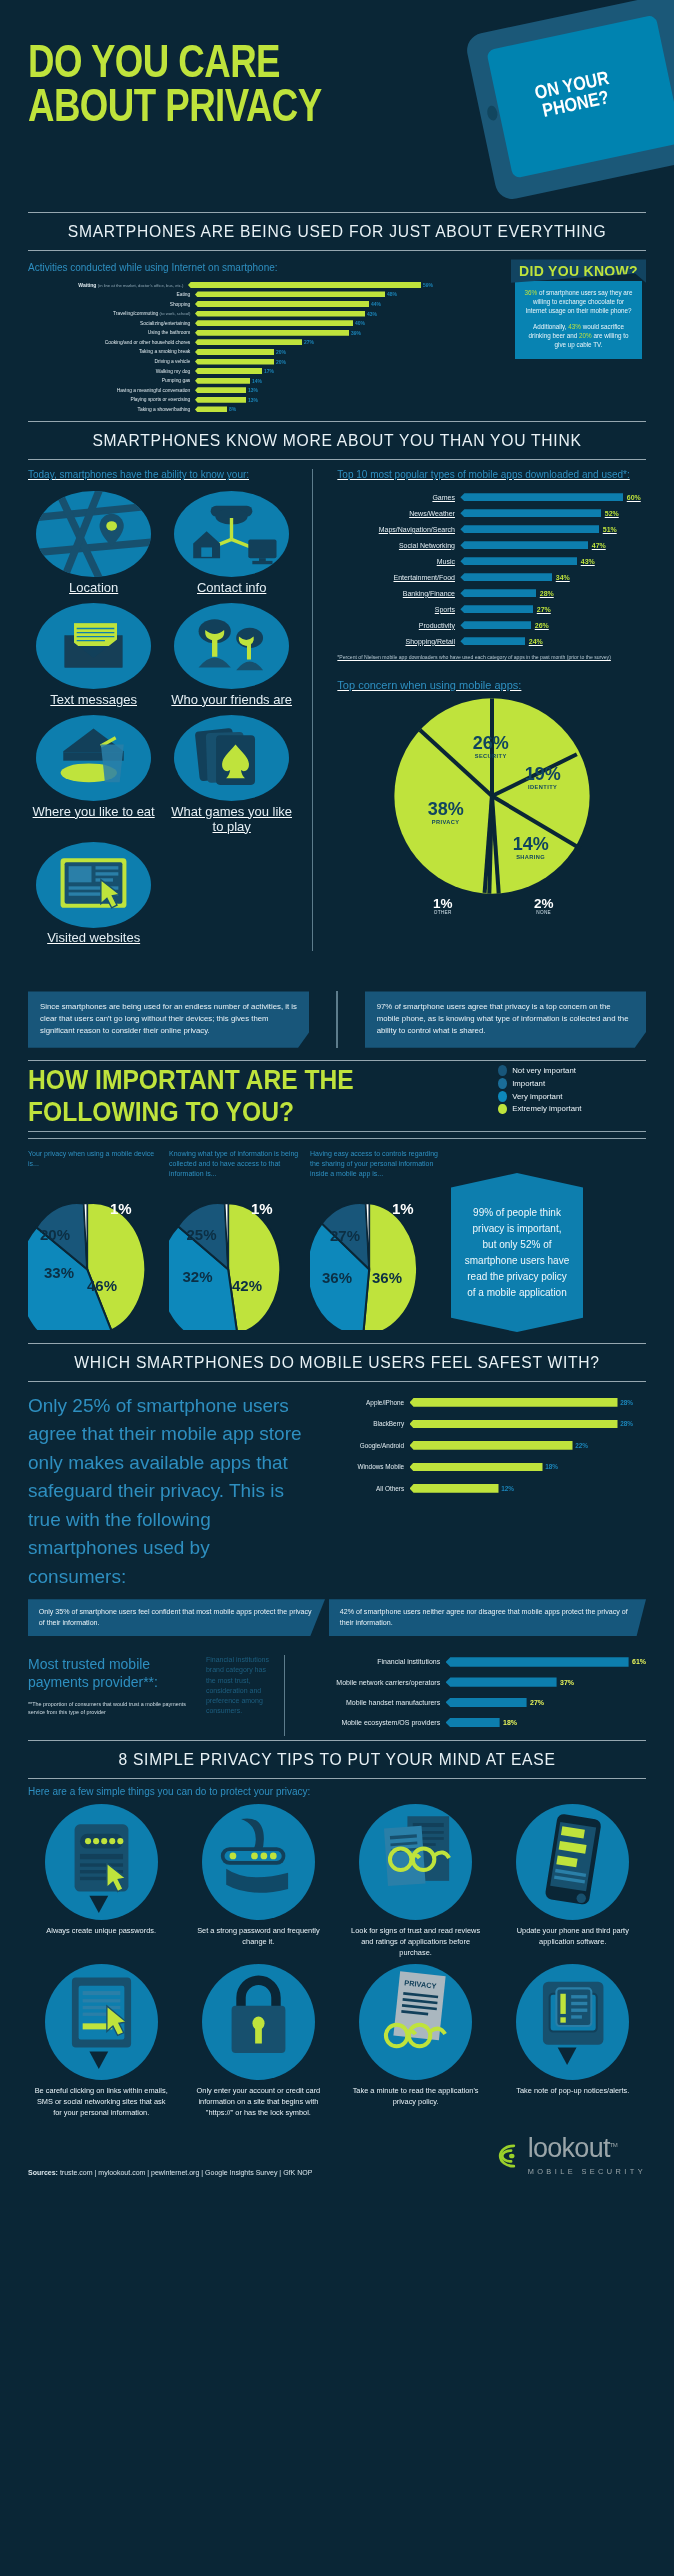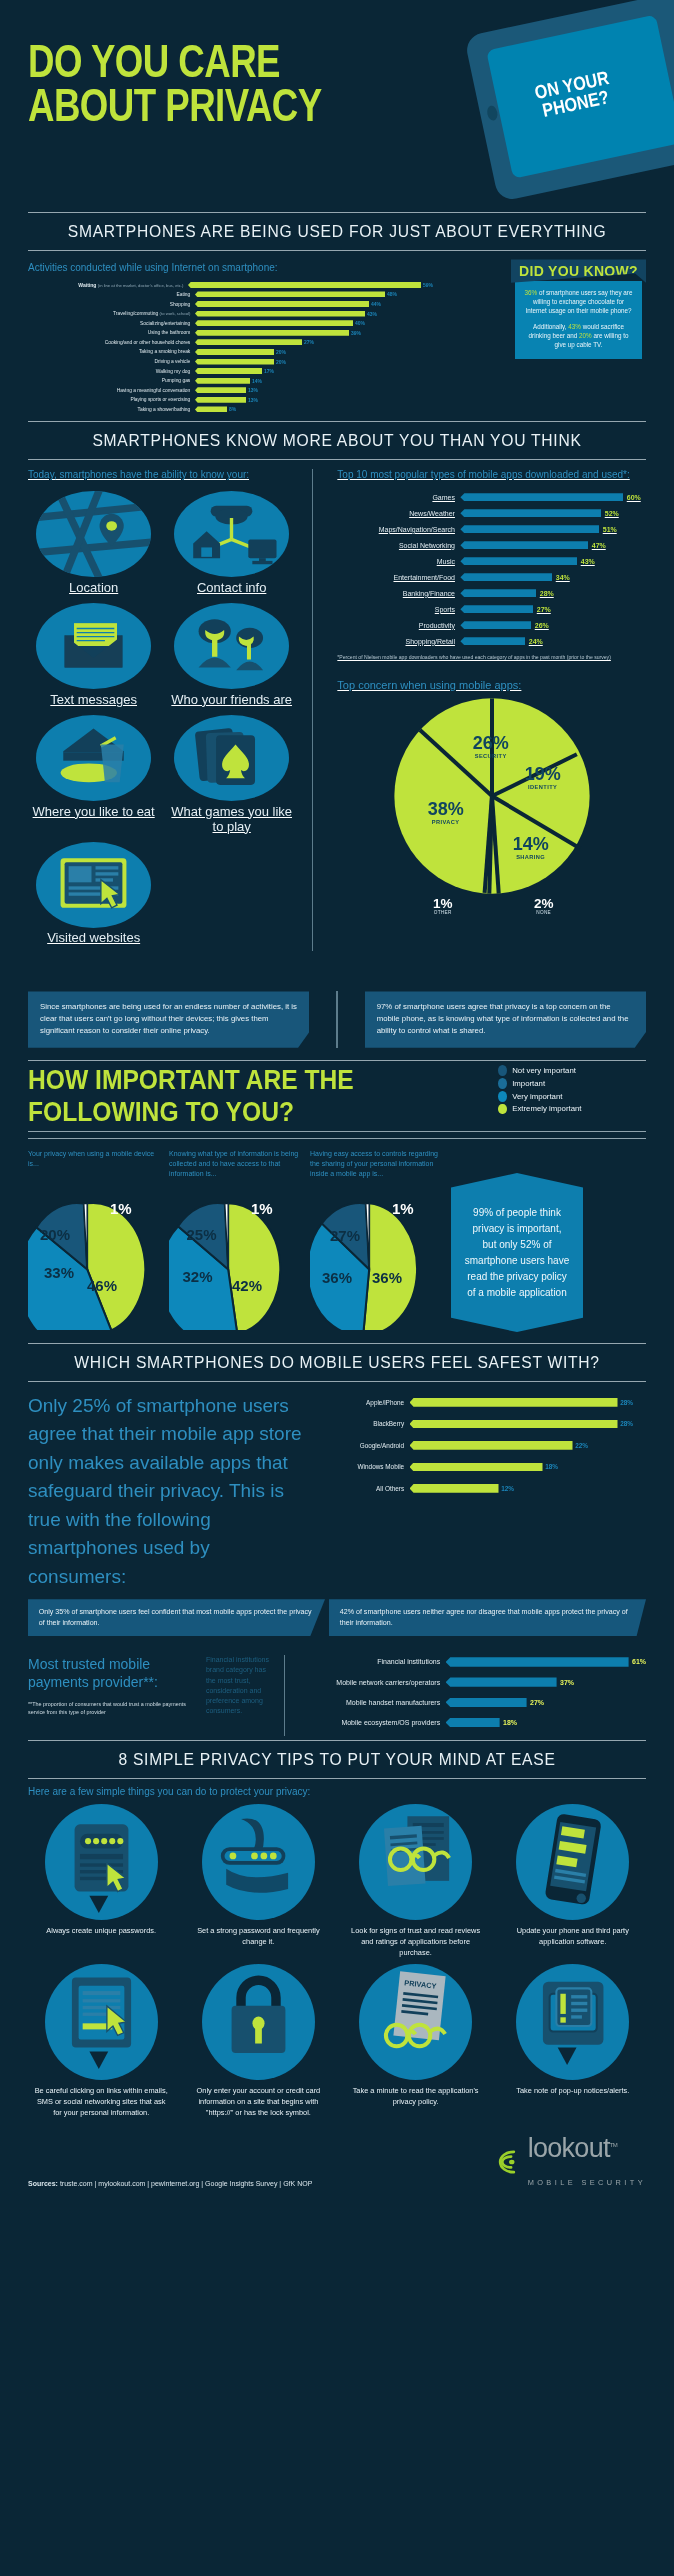--- a/index.html
+++ b/index.html
@@ -217,21 +217,21 @@
 
   
   .footer { display: flex; align-items: flex-end; justify-content: space-between;
     padding: 12px 28px 17.5px; }
   .sources { font-size: 7px; color: #dbe7ed; }
   .sources b { font-weight: bold; }
   .logo { display: flex; align-items: center; gap: 5.4px; }
   .logo-mark { width: 30px; height: 30px; position: relative; }
   .logo-txt { font-size: 27px; color: #9aa5a9; line-height: 0.9;
     font-family: "Liberation Sans", sans-serif; letter-spacing: -0.7px; }
-  .logo-sub { font-size: 7.4px; color: #9aa5a9; letter-spacing: 3.4px; text-align: right; margin-top: 18px; }
+  .logo-sub { font-size: 7.4px; color: #9aa5a9; letter-spacing: 3.4px; text-align: right; margin-top: 7px; }
   .tm { font-size: 6px; vertical-align: super; color: #9aa5a9; }
   svg { display: block; }
 </style>
 </head>
 <body>
 
 <div class="page">
 
   <div class="header">
     <div class="tablet">

